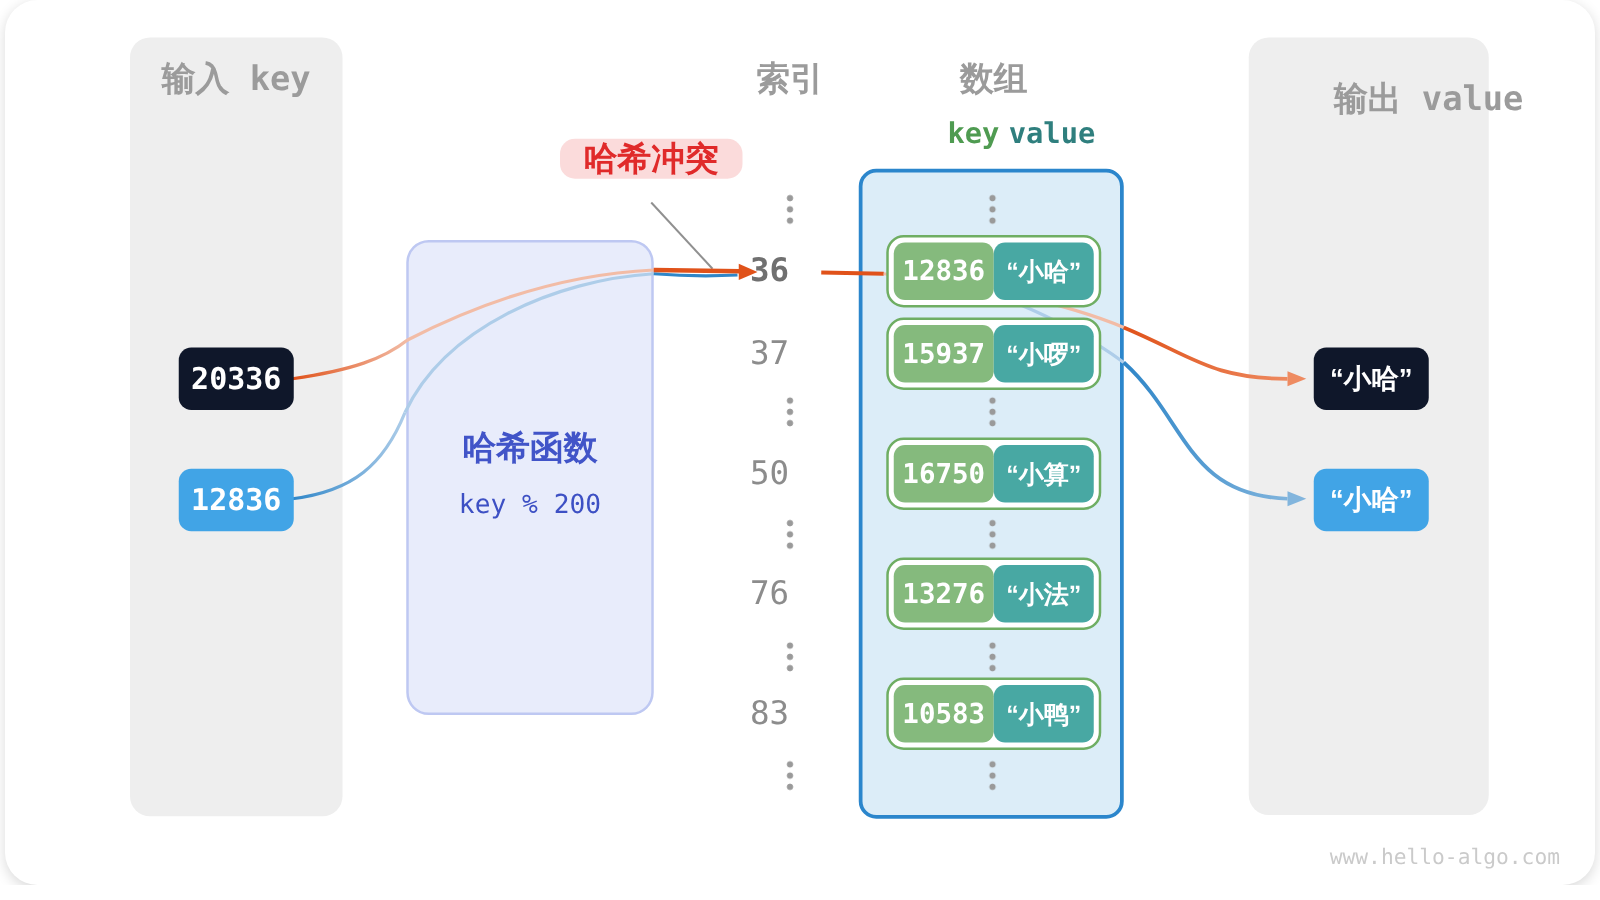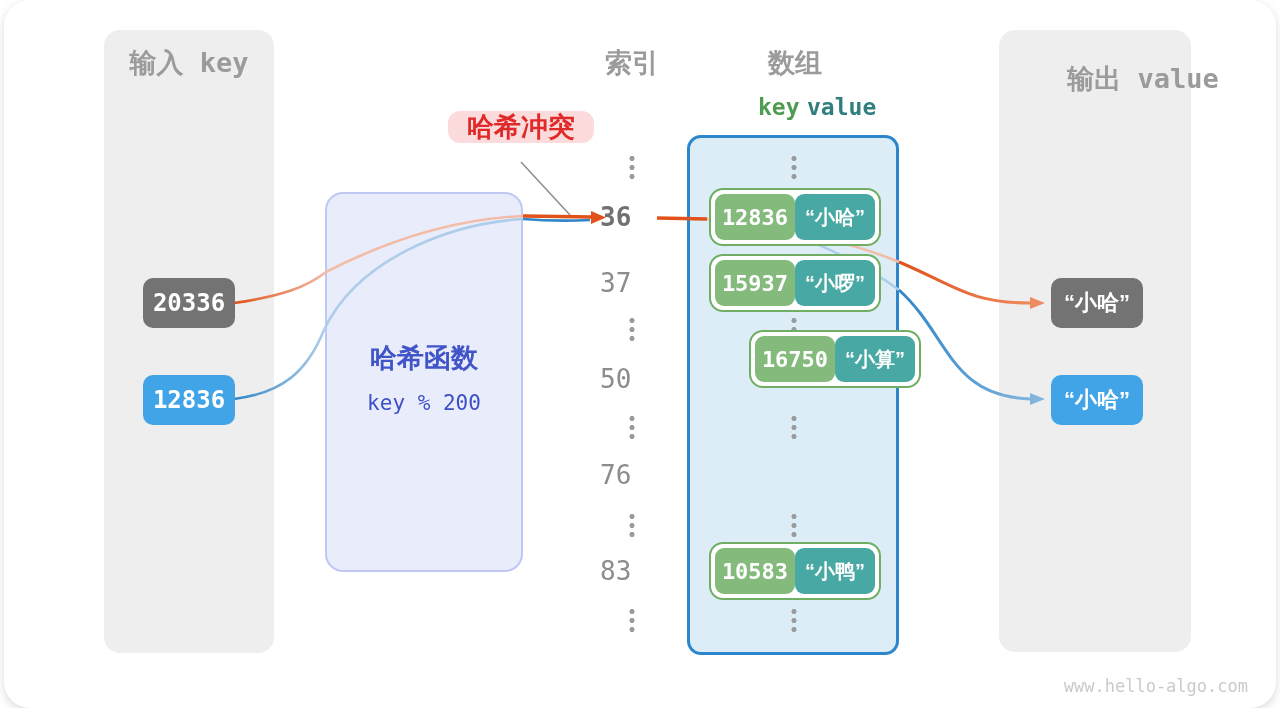--- a/index.html
+++ b/index.html
@@ -42,37 +42,37 @@
     color:#4154C8;font-weight:bold;font-size:27px;}
   .hash-formula{left:321px;top:391px;width:198px;z-index:3;text-align:center;
     color:#3D50C4;font-size:21px;font-family:"DejaVu Sans Mono",monospace;}
   
   .pill{
     z-index:3;width:92px;height:50px;border-radius:10px;
     display:flex;align-items:center;justify-content:center;
     color:#fff;font-weight:bold;font-size:24px;
     font-family:"DejaVu Sans Mono",monospace;
   }
-  .pill-orange{background:#737373;}
+  .pill-orange{background:#0f172a;}
   .pill-blue{background:#41A4E6;}
   .pill-cjk{font-family:"Liberation Sans",sans-serif;font-size:22px;}
   
   .idx{
     z-index:3;left:596px;width:64px;height:34px;line-height:34px;
     color:#8C8C8C;font-size:26px;font-family:"DejaVu Sans Mono",monospace;
   }
   .idx-bold{color:#707070;font-weight:bold;}
   .r1{top:200px;}.r2{top:266px;}.r3{top:362px;}.r4{top:458px;}.r5{top:554px;}
   
   .entry{
     z-index:3;left:705px;width:172px;height:58px;box-sizing:border-box;
     background:#ffffff;border:2.5px solid #6FAE63;border-radius:14px;
     display:flex;align-items:center;justify-content:space-between;padding:4px;
   }
-  .e1{top:188px;}.e2{top:254px;}.e3{top:330px;margin-left:40px;}.e4{top:446px;}.e5{top:542px;}
+  .e1{top:188px;}.e2{top:254px;}.e3{top:350px;}.e4{top:446px;}.e5{top:542px;}
   .cell{height:46px;border-radius:9px;display:flex;align-items:center;justify-content:center;
     color:#fff;font-weight:bold;}
   .cell-key{width:80px;background:#85BA7D;font-size:22px;
     font-family:"DejaVu Sans Mono",monospace;}
   .cell-val{width:80px;background:#48A8A3;font-size:20px;
     font-family:"Liberation Sans",sans-serif;}
   
   .dots{
     z-index:3;width:6px;height:26px;
     background-image:radial-gradient(circle,#9A9A9A 2.3px,rgba(0,0,0,0) 2.8px);
@@ -174,20 +174,24 @@
   <div class="abs entry e2">
     <div class="cell cell-key">15937</div>
     <div class="cell cell-val">“小啰”</div>
   </div>
   <div class="abs dots dots-arr d2"></div>
   <div class="abs entry e3">
     <div class="cell cell-key">16750</div>
     <div class="cell cell-val">“小算”</div>
   </div>
   <div class="abs dots dots-arr d3"></div>
+  <div class="abs entry e4">
+    <div class="cell cell-key">13276</div>
+    <div class="cell cell-val">“小法”</div>
+  </div>
   <div class="abs dots dots-arr d4"></div>
   <div class="abs entry e5">
     <div class="cell cell-key">10583</div>
     <div class="cell cell-val">“小鸭”</div>
   </div>
   <div class="abs dots dots-arr d5"></div>
 
   <div class="abs pill pill-orange pill-cjk" style="left:1047px;top:278px;">“小哈”</div>
   <div class="abs pill pill-blue pill-cjk" style="left:1047px;top:375px;">“小哈”</div>
 

